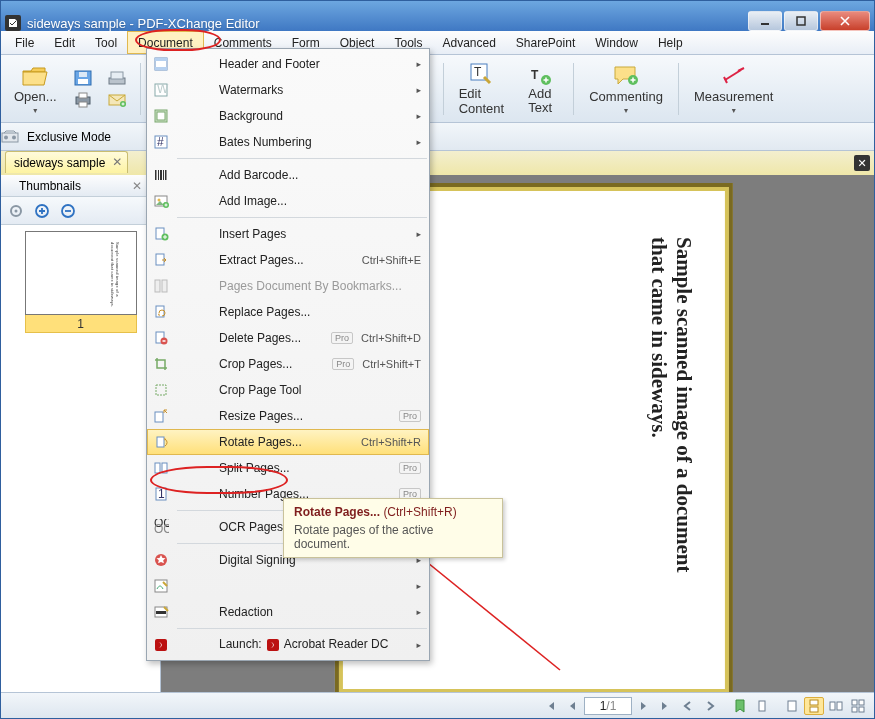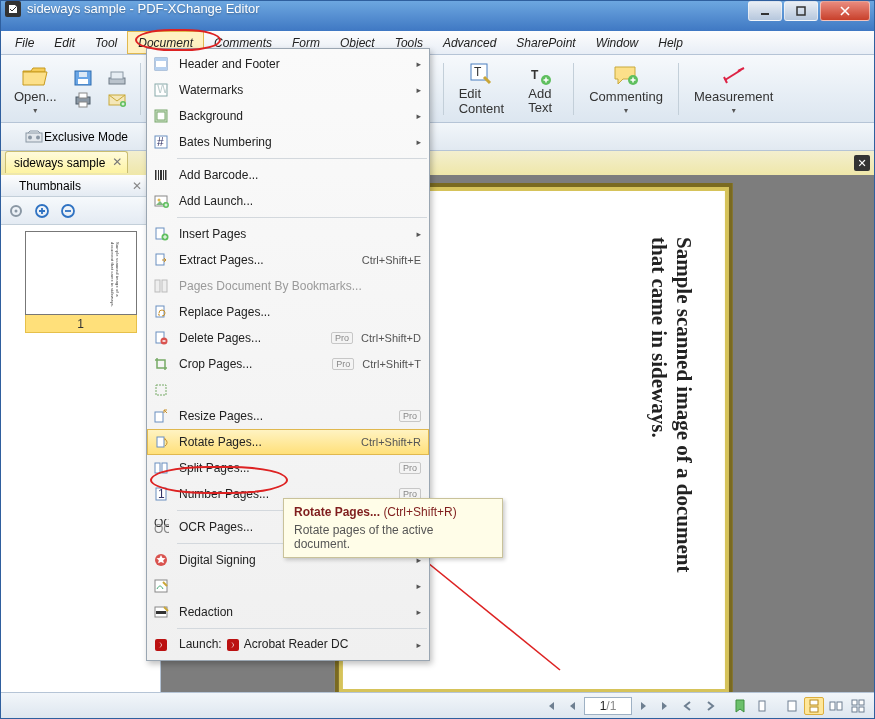--- a/index.html
+++ b/index.html
@@ -1,46 +1,46 @@
 <!DOCTYPE html>
 <html><head>
 <meta charset="utf-8">
 <style>
   * { box-sizing: border-box; margin: 0; padding: 0; font-family: "Segoe UI", Tahoma, sans-serif; font-size: 12px; }
   body { width: 875px; height: 719px; background: #cde6f7; overflow: hidden; position: relative; }
 
   
   .window { width: 875px; height: 719px; border: 1px solid #2f5f9e; background: #fff; display: flex; flex-direction: column; }
-  .titlebar { height: 30px; background: linear-gradient(#6da7e0,#3f78c3); display: flex; align-items: flex-start; padding: 0 4px; color: #fff; }
+  .titlebar { height: 30px; background: linear-gradient(#6da7e0,#3f78c3); display: flex; align-items: flex-end; padding: 0 4px; color: #fff; }
   .titlebar .ico { width: 16px; height: 16px; background: #333; margin-right: 6px; border-radius: 2px; display:flex;align-items:center;justify-content:center;}
   .titlebar .ico svg{width:10px;height:10px;fill:#fff;}
   .titlebar .title { flex: 1; font-size: 13px; text-shadow: 0 1px 2px rgba(0,0,0,.3); }
   .winbtns { display: flex; gap: 2px; }
   .winbtn { width: 34px; height: 20px; border: 1px solid rgba(255,255,255,.5); border-radius: 3px; display:flex;align-items:center;justify-content:center; background: linear-gradient(#e9eef4,#b6c7dd); }
   .winbtn.close { width: 50px; background: linear-gradient(#e98a7d,#c8402b); }
   .winbtn svg{width:12px;height:10px;}
 
   
-  .menubar { height: 24px; background: linear-gradient(#fdfdfd,#e8eef6); border-bottom: 1px solid #b5c4d6; display: flex; align-items: stretch; padding: 0 4px; font-style: italic; }
+  .menubar { height: 24px; background: linear-gradient(#fdfdfd,#e8eef6); border-bottom: 1px solid #b5c4d6; display: flex; align-items: stretch; padding: 0 4px; }
   .menuitem { padding: 0 10px; display: flex; align-items: center; color: #222; cursor: default; }
   .menuitem.active { background: #fff1c2; border: 1px solid #e0b84f; }
   .menu-marker { position: absolute; border: 2px solid #d22; border-radius: 50%/60%; pointer-events:none; }
 
   
   .toolbar { height: 68px; background: linear-gradient(#f6f9fc,#dce6f0); border-bottom: 1px solid #b5c4d6; display: flex; align-items: center; padding: 0 6px; gap: 4px; }
   .tbtn { display:flex; flex-direction:column; align-items:center; justify-content:center; min-width:50px; height:60px; border:1px solid transparent; border-radius:3px; padding:2px 6px; color:#333;}
   .tbtn .tbicon{ width:28px;height:28px; display:flex;align-items:center;justify-content:center;}
   .tbtn small{font-size:13px;color:#333;line-height:1.1;text-align:left;}
   .tbtn .arrow{font-size:8px;margin-top:1px;color:#555;}
   .ticons-col{display:flex;flex-direction:column;gap:4px;padding:2px 4px;}
   .ticons-col .mini{width:22px;height:18px;border:1px solid transparent;display:flex;align-items:center;justify-content:center;}
   .sep{width:1px;height:52px;background:#c3cfd9;margin:0 4px;}
 
   
-  .exbar { height: 28px; background: linear-gradient(#f2f6fa,#e1e9f1); border-bottom:1px solid #b5c4d6; display:flex;align-items:center;padding:0 24px;gap:1px;}
+  .exbar { height: 28px; background: linear-gradient(#f2f6fa,#e1e9f1); border-bottom:1px solid #b5c4d6; display:flex;align-items:center;padding:0 0;gap:8px;}
   .exbar .exicon{width:18px;height:14px;}
 
   
   .doctabbar{height:24px;background:linear-gradient(#f3efcf,#efe7a9);display:flex;align-items:flex-start;padding:0 4px;position:relative;gap:28px;}
   .doctab{height:22px;background:linear-gradient(#fffbdc,#fdf3a2);border:1px solid #c9bd70;border-bottom:none;padding:0 22px 0 8px;display:flex;align-items:center;border-radius:3px 3px 0 0;position:relative;}
   .doctab .x{position:absolute;right:4px;top:4px;width:12px;height:12px;display:flex;align-items:center;justify-content:center;color:#777;}
   .doctabbar .plus{width:18px;height:18px;margin-left:4px;display:flex;align-items:center;justify-content:center;color:#8c7a00;}
   .doctabbar .endx{position:absolute;right:4px;top:4px;width:16px;height:16px;background:#333;color:#fff;display:flex;align-items:center;justify-content:center;font-size:11px;border-radius:2px;}
 
   
@@ -67,21 +67,21 @@
   .pgbox{height:18px;border:1px solid #9eb1c4;background:#fff;padding:0 4px;display:flex;align-items:center;min-width:48px;justify-content:center;}
   .pgbox .cur{color:#222;}
   .pgbox .tot{color:#888;}
 
   
   .dropdown{position:absolute;left:146px;top:48px;width:284px;background:linear-gradient(#fafafa,#f0f0f0);border:1px solid #9aa6b2;box-shadow:2px 3px 6px rgba(0,0,0,.25);z-index:50;padding:2px 0;}
   .dd-item{height:26px;display:flex;align-items:center;padding:0 8px 0 4px;gap:8px;color:#222;position:relative;}
   .dd-item.hover{background:linear-gradient(#fff3c2,#ffe07a);border:1px solid #e0b84f;padding-left:3px;padding-right:7px;height:26px;}
   .dd-item.disabled{color:#9a9a9a;}
   .dd-ico{width:20px;height:20px;display:flex;align-items:center;justify-content:center;}
-  .dd-label{flex:1;white-space:nowrap;}
+  .dd-label{flex:1;white-space:nowrap;margin-left:40px;}
   .dd-pro{font-size:9px;color:#888;border:1px solid #c7c7c7;border-radius:2px;padding:0 3px;background:#f4f4f4;}
   .dd-short{color:#555;font-size:11px;margin-left:auto;}
   .dd-sub{color:#555;font-size:9px;}
   .dd-sep{height:1px;background:#d3d8dd;margin:3px 2px 3px 30px;}
   .rot-marker{position:absolute;left:150px;top:466px;width:138px;height:28px;border:2px solid #d22;border-radius:50%/60%;pointer-events:none;z-index:60;}
 
   
   .tooltip{position:absolute;left:283px;top:498px;z-index:70;background:#fffde8;border:1px solid #c9c29a;box-shadow:2px 2px 4px rgba(0,0,0,.2);padding:6px 10px;max-width:220px;}
   .tooltip .tt-title{color:#7f1d1d;}
   .tooltip .tt-title b{font-weight:600;}
@@ -433,21 +433,21 @@
     <div class="dd-item">
       <span class="dd-ico">
         <svg width="16" height="16" viewBox="0 0 16 16">
           <rect x="2" y="3" width="12" height="10" fill="#fff" stroke="#888"></rect>
           <circle cx="6" cy="7" r="1.5" fill="#e6b84c"></circle>
           <path d="M3 12l4-4 3 3 2-2 2 3z" fill="#7fb87f"></path>
           <circle cx="13" cy="12" r="3" fill="#5fbf5f"></circle>
           <path d="M11.5 12h3M13 10.5v3" stroke="#fff"></path>
         </svg>
       </span>
-      <span class="dd-label">Add Launch...</span>
+      <span class="dd-label">Add Image...</span>
     </div>
     <div class="dd-sep"></div>
     <div class="dd-item">
       <span class="dd-ico">
         <svg width="16" height="16" viewBox="0 0 16 16">
           <rect x="3" y="2" width="8" height="11" fill="#fff" stroke="#6a8fc0"></rect>
           <circle cx="12" cy="11" r="3.5" fill="#5fbf5f"></circle>
           <path d="M10 11h4M12 9v4" stroke="#fff"></path>
         </svg>
       </span>
@@ -504,20 +504,21 @@
       <span class="dd-label">Crop Pages...</span>
       <span class="dd-pro">Pro</span>
       <span class="dd-short">Ctrl+Shift+T</span>
     </div>
     <div class="dd-item">
       <span class="dd-ico">
         <svg width="16" height="16" viewBox="0 0 16 16">
           <rect x="3" y="3" width="10" height="10" fill="none" stroke="#7a6" stroke-dasharray="2 1"></rect>
         </svg>
       </span>
+      <span class="dd-label">Crop Page Tool</span>
     </div>
     <div class="dd-item">
       <span class="dd-ico">
         <svg width="16" height="16" viewBox="0 0 16 16">
           <rect x="2" y="4" width="8" height="10" fill="#fff" stroke="#6a8fc0"></rect>
           <path d="M11 2l3 3M14 2h-3v3" stroke="#c8902a" fill="none"></path>
         </svg>
       </span>
       <span class="dd-label">Resize Pages...</span>
       <span class="dd-pro">Pro</span>

